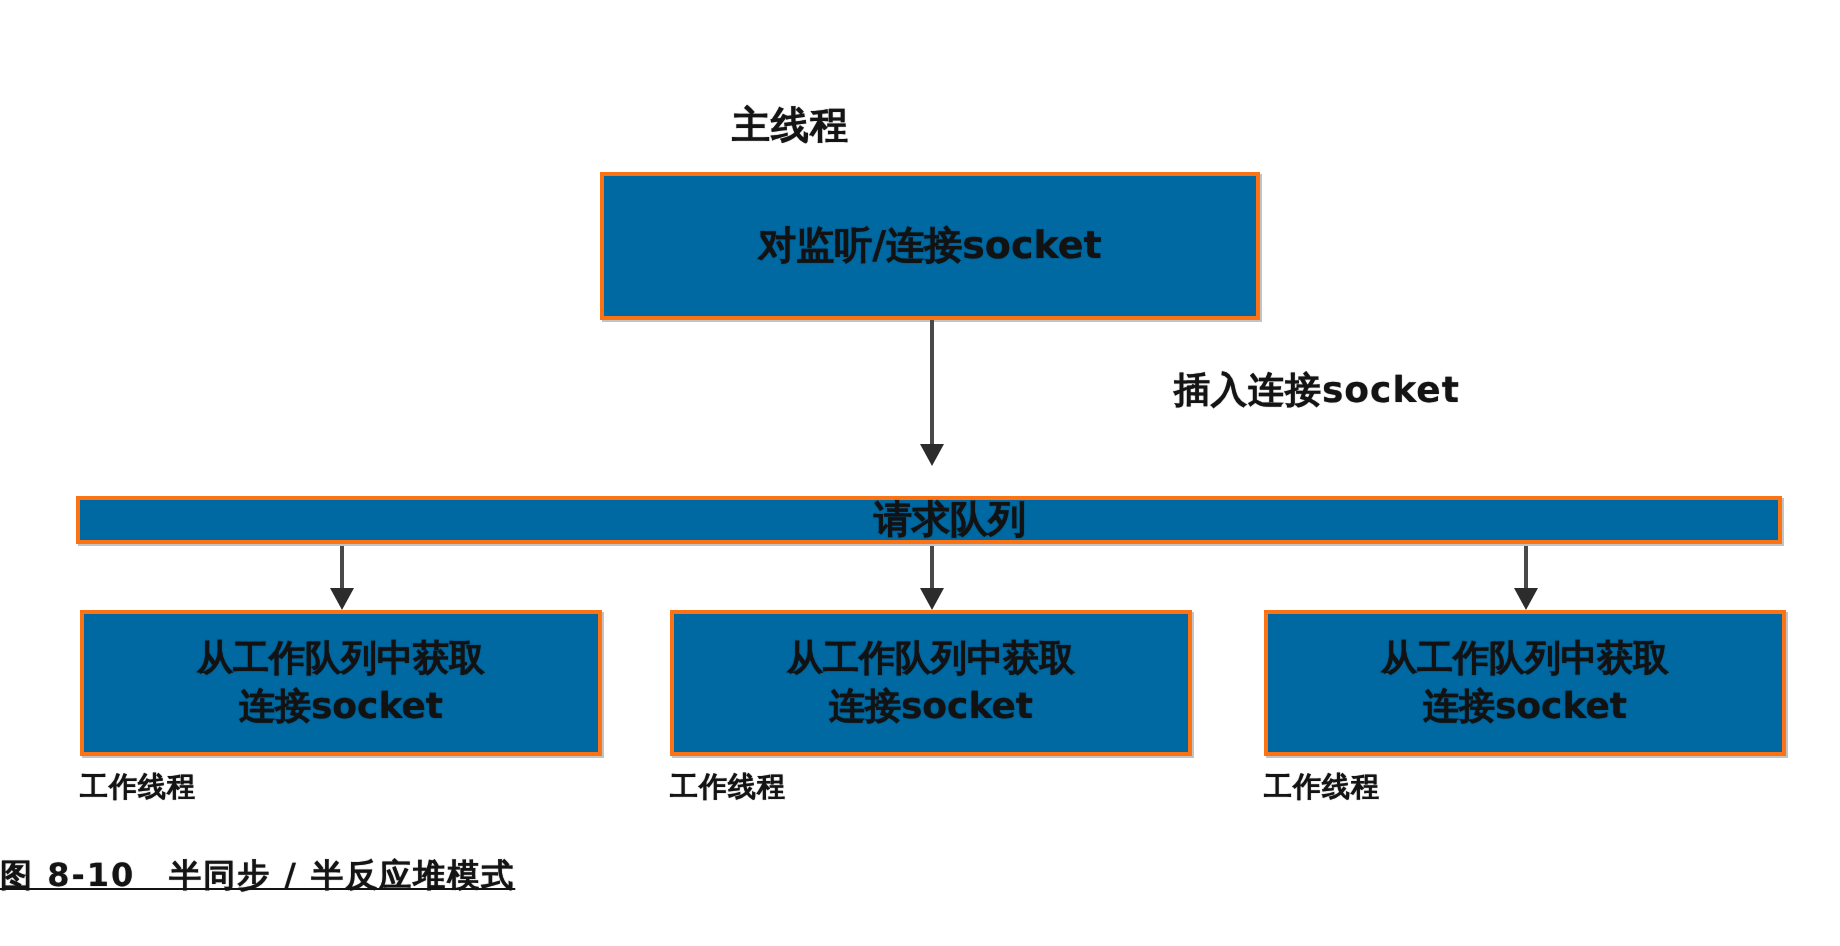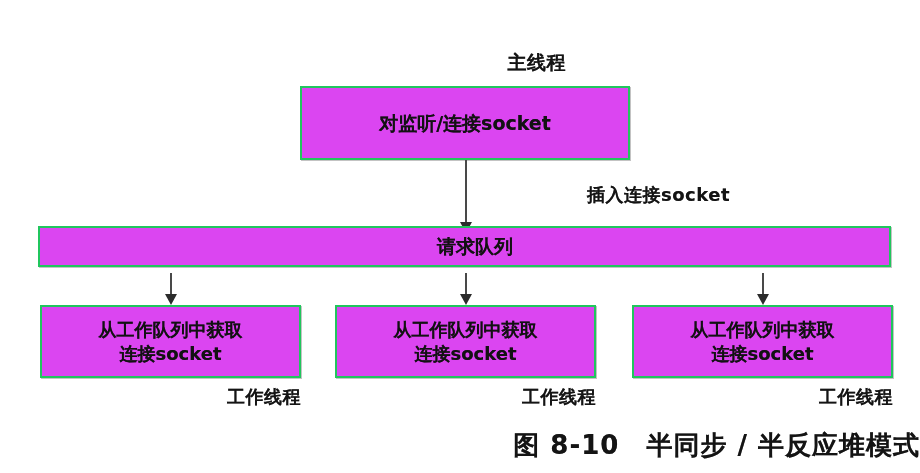--- a/index.html
+++ b/index.html
@@ -14,34 +14,34 @@
     background: #ffffff;
     overflow: hidden;
     font-family: "DejaVu Sans", "Liberation Sans", sans-serif;
     color: #1a1a1a;
     filter: contrast(1.02);
   }
 
   
   .lbl {
     position: absolute;
-    text-align: right;
+    text-align: left;
     font-weight: bold;
     white-space: nowrap;
     letter-spacing: 0.5px;
     color: #161616;
     text-shadow: 0 0 0.6px rgba(0,0,0,0.55);
   }
 
   
   .box {
     position: absolute;
     box-sizing: border-box;
-    border: 2px solid #22c55e;
-    background: #d946ef;
+    border: 2px solid #f97316;
+    background: #0369a1;
     display: flex;
     flex-direction: column;
     align-items: center;
     justify-content: center;
     box-shadow: 1px 1px 0 rgba(120,120,120,0.45);
   }
   .box .line {
     font-weight: bold;
     white-space: nowrap;
     line-height: 1.28;
@@ -54,23 +54,23 @@
     left: 300px;
     top: 86px;
     width: 330px;
     height: 74px;
   }
   #box-main .line { font-size: 19px; }
 
   
   #box-queue {
     left: 38px;
-    top: 226px;
+    top: 248px;
     width: 853px;
-    height: 41px;
+    height: 24px;
     padding-left: 21px;
   }
   #box-queue .line { font-size: 19px; }
 
   
   .worker-box { top: 305px; height: 73px; text-align: center; }
   .worker-box .line { font-size: 18px; }
   #box-worker-0 { left: 40px;  width: 261px; }
   #box-worker-1 { left: 335px; width: 261px; }
   #box-worker-2 { left: 632px; width: 261px; }
@@ -109,28 +109,28 @@
   #arrow-worker-2 { left: 763px; }
 
   
   #label-main-thread {
     left: 366px; top: 50px; width: 200px; font-size: 19px;
   }
   #label-insert {
     left: 400px; top: 183px; width: 330px; font-size: 18px; text-align: right;
   }
   .worker-caption {
-    top: 385px; font-size: 18px;
+    top: 385px; font-size: 14px;
   }
   #worker-caption-0 { left: 40px;  width: 261px; }
   #worker-caption-1 { left: 335px; width: 261px; }
   #worker-caption-2 { left: 632px; width: 261px; }
 
   #figure-caption {
-    left: 0; top: 428px; width: 920px; font-size: 26px; letter-spacing: 1px;
+    left: 0; top: 428px; width: 920px; font-size: 16px; letter-spacing: 1px; text-decoration: underline;
   }
 </style>
 </head>
 <body>
 
 <div id="canvas">
 
   <div class="lbl" id="label-main-thread">主线程</div>
 
   <div class="box" id="box-main">

